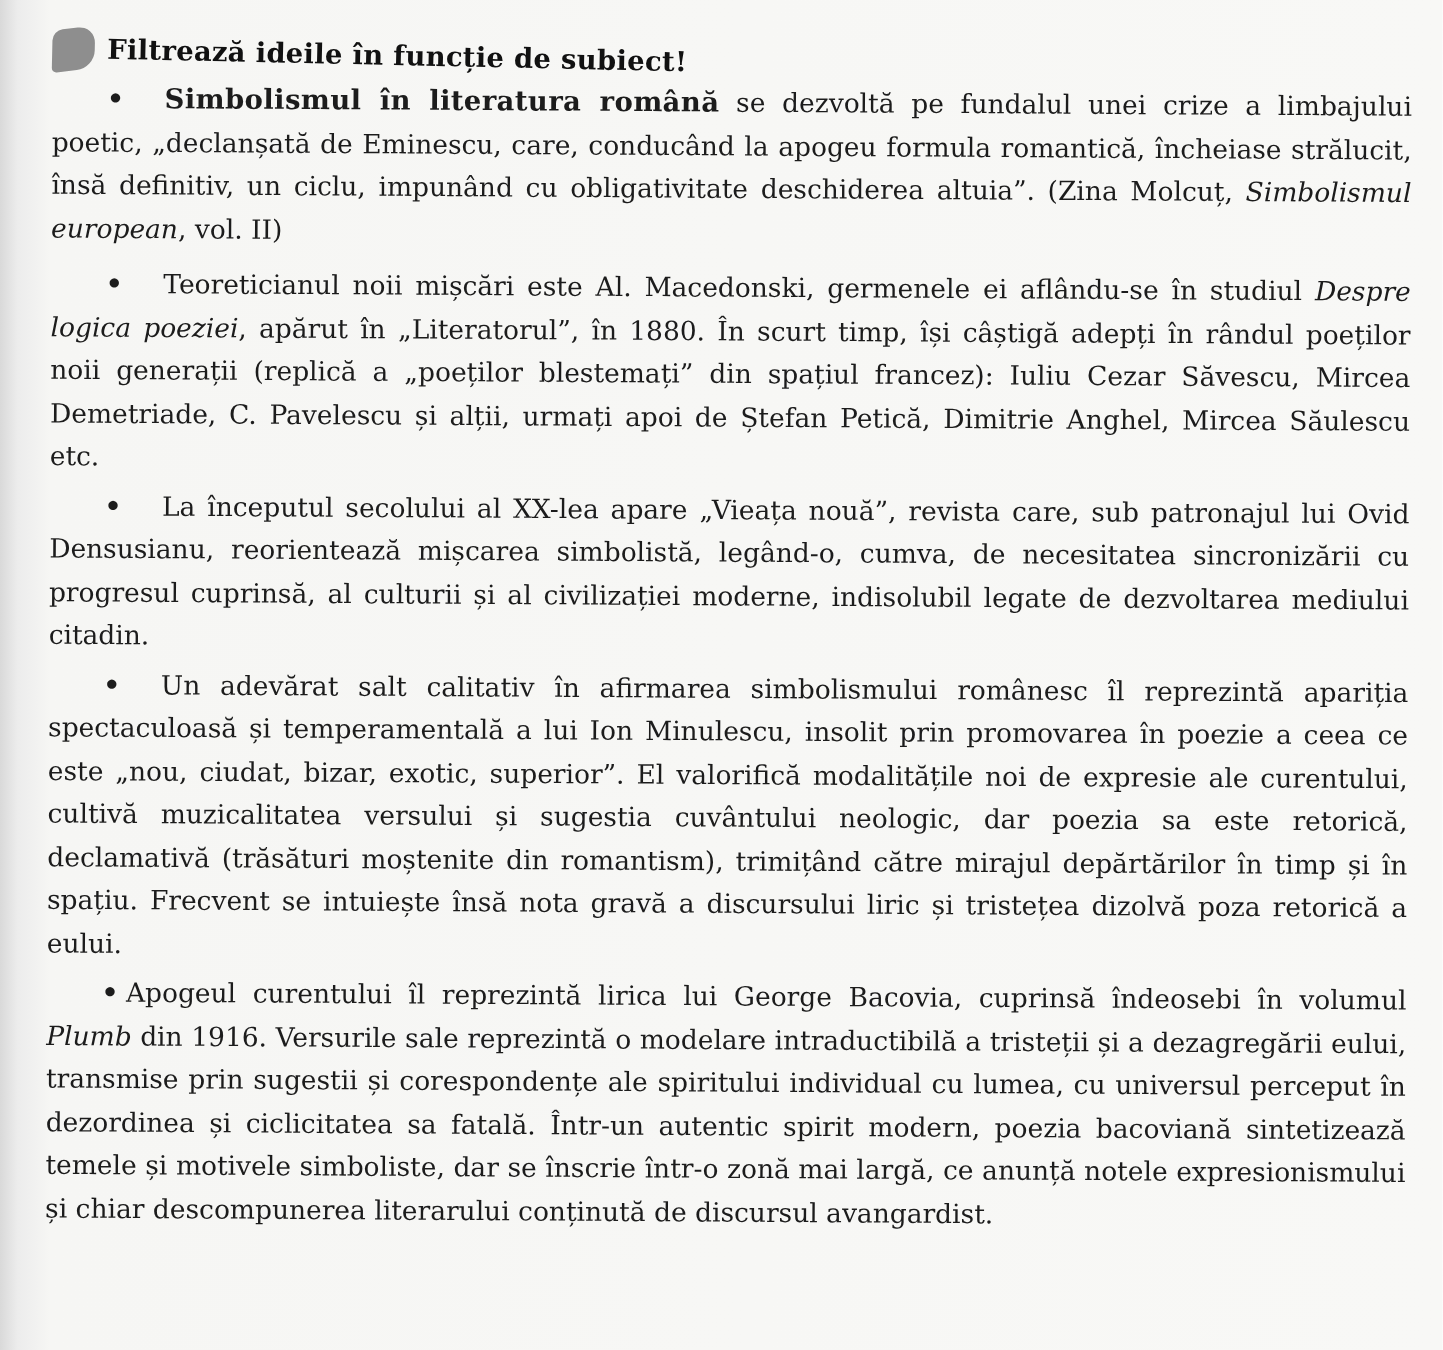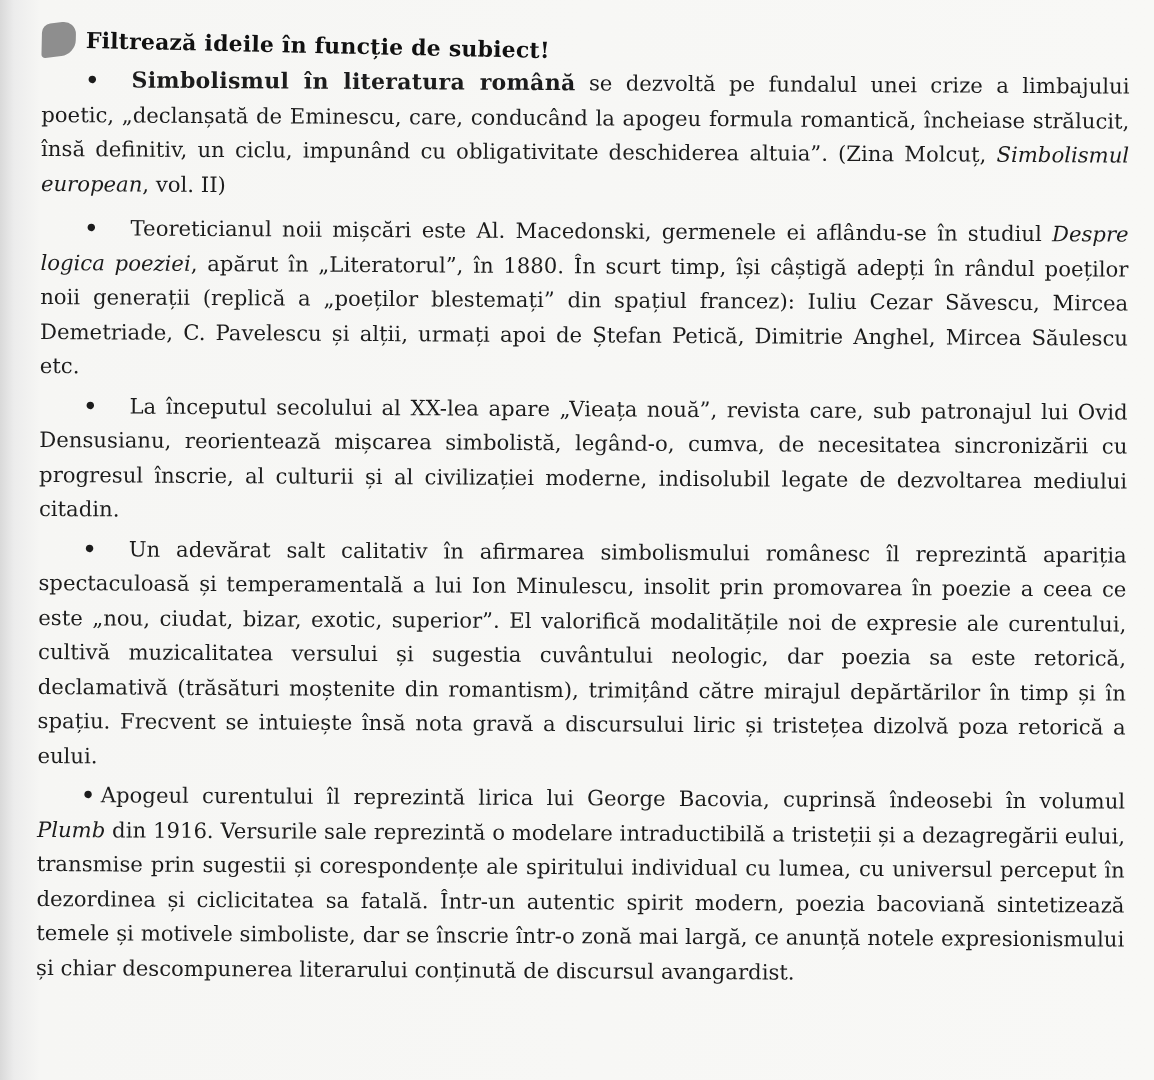--- a/index.html
+++ b/index.html
@@ -88,21 +88,21 @@
 
   <p class="para p1">
     <span class="bullet">•</span><b class="subject">Simbolismul în literatura română</b><span> se dezvoltă pe fundalul unei crize a limbajului poetic, „declanșată de Eminescu, care, conducând la apogeu formula romantică, încheiase strălucit, însă definitiv, un ciclu, impunând cu obligativitate deschiderea altuia”. (Zina Molcuț, </span><i>Simbolismul european</i><span>, vol. II)</span>
   </p>
 
   <p class="para p2">
     <span class="bullet">•</span><span>Teoreticianul noii mișcări este Al. Macedonski, germenele ei aflându-se în studiul </span><i>Despre logica poeziei</i><span>, apărut în „Literatorul”, în 1880. În scurt timp, își câștigă adepți în rândul poeților noii generații (replică a „poeților blestemați” din spațiul francez): Iuliu Cezar Săvescu, Mircea Demetriade, C. Pavelescu și alții, urmați apoi de Ștefan Petică, Dimitrie Anghel, Mircea Săulescu etc.</span>
   </p>
 
   <p class="para p3">
-    <span class="bullet">•</span><span>La începutul secolului al XX-lea apare „Vieața nouă”, revista care, sub patronajul lui Ovid Densusianu, reorientează mișcarea simbolistă, legând-o, cumva, de necesitatea sincronizării cu progresul înscrie, al culturii și al civilizației moderne, indisolubil legate de dezvoltarea mediului citadin.</span>
+    <span class="bullet">•</span><span>La începutul secolului al XX-lea apare „Vieața nouă”, revista care, sub patronajul lui Ovid Densusianu, reorientează mișcarea simbolistă, legând-o, cumva, de necesitatea sincronizării cu progresul cuprinsă, al culturii și al civilizației moderne, indisolubil legate de dezvoltarea mediului citadin.</span>
   </p>
 
   <p class="para p4">
     <span class="bullet">•</span><span>Un adevărat salt calitativ în afirmarea simbolismului românesc îl reprezintă apariția spectaculoasă și temperamentală a lui Ion Minulescu, insolit prin promovarea în poezie a ceea ce este „nou, ciudat, bizar, exotic, superior”. El valorifică modalitățile noi de expresie ale curentului, cultivă muzicalitatea versului și sugestia cuvântului neologic, dar poezia sa este retorică, declamativă (trăsături moștenite din romantism), trimițând către mirajul depărtărilor în timp și în spațiu. Frecvent se intuiește însă nota gravă a discursului liric și tristețea dizolvă poza retorică a eului.</span>
   </p>
 
   <p class="para tight p5">
     <span class="bullet">•</span><span>Apogeul curentului îl reprezintă lirica lui George Bacovia, cuprinsă îndeosebi în volumul </span><i>Plumb</i><span> din 1916. Versurile sale reprezintă o modelare intraductibilă a tristeții și a dezagregării eului, transmise prin sugestii și corespondențe ale spiritului individual cu lumea, cu universul perceput în dezordinea și ciclicitatea sa fatală. Într-un autentic spirit modern, poezia bacoviană sintetizează temele și motivele simboliste, dar se înscrie într-o zonă mai largă, ce anunță notele expresionismului și chiar descompunerea literarului conținută de discursul avangardist.</span>
   </p>
 

